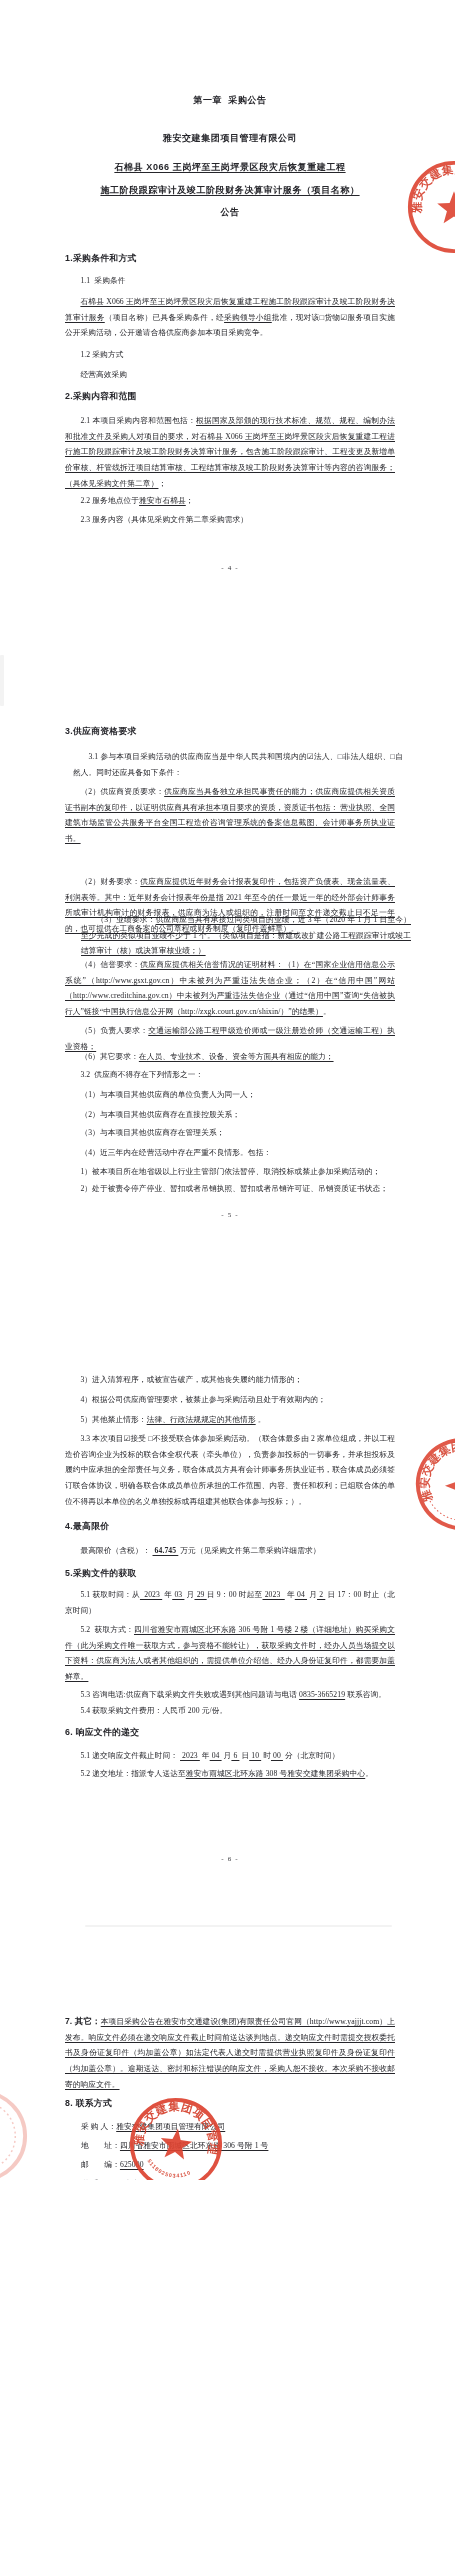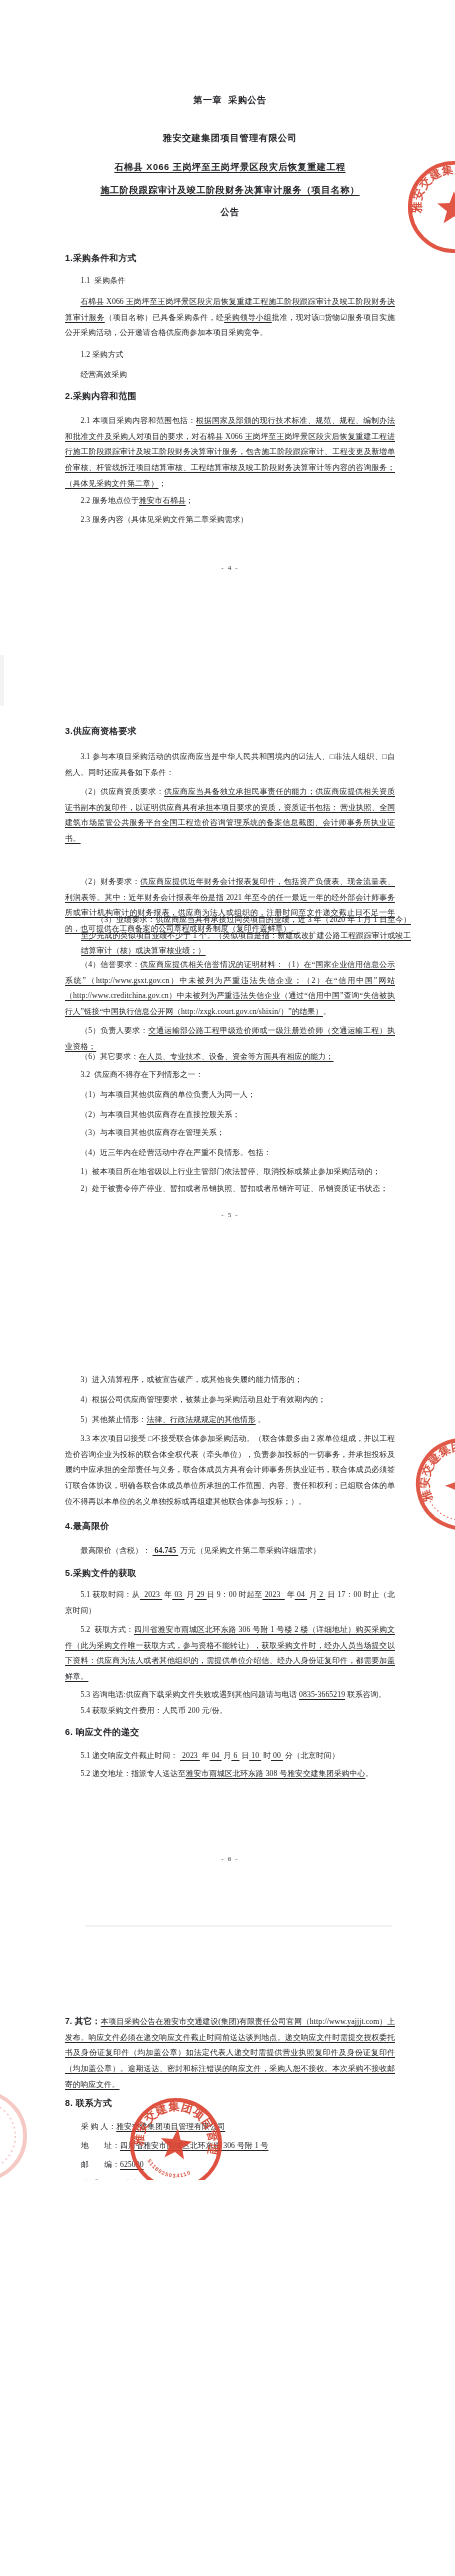--- a/index.html
+++ b/index.html
@@ -48,21 +48,21 @@
         <div class="block p ind" style="top: 347px;"><span>1.2 采购方式</span></div>
         <div class="block p ind" style="top: 367px;"><span>经营高效采购</span></div>
         <div class="block h2" style="top: 389px;"><span>2.采购内容和范围</span></div>
         <div class="block p ind" style="top: 413px;"><span>2.1 本项目采购内容和范围包括：</span><span class="u">根据国家及部颁的现行技术标准、规范、规程、编制办法和批准文件及采购人对项目的要求，对石棉县 X066 王岗坪至王岗坪景区段灾后恢复重建工程进行施工阶段跟踪审计及竣工阶段财务决算审计服务，包含施工阶段跟踪审计、工程变更及新增单价审核、杆管线拆迁项目结算审核、工程结算审核及竣工阶段财务决算审计等内容的咨询服务；（具体见采购文件第二章）</span><span>；</span></div>
         <div class="block p ind" style="top: 493px;"><span>2.2 服务地点位于</span><span class="u">雅安市石棉县</span><span>；</span></div>
         <div class="block p ind" style="top: 512px;"><span>2.3 服务内容（具体见采购文件第二章采购需求）</span></div>
         <div class="block pn" style="top: 561px;"><span>- 4 -</span></div>
       </div>
       <div class="page">
         <div class="block h2" style="top: 724px;"><span>3.供应商资格要求</span></div>
-        <div class="block p ind" style="top: 749px;"><span>3.1 参与本项目采购活动的供应商应当是中华人民共和国境内的☑法人、□非法人组织、□自然人。同时还应具备如下条件：</span></div>
+        <div class="block p ind" style="top: 749px; margin-left: 8px;"><span>3.1 参与本项目采购活动的供应商应当是中华人民共和国境内的☑法人、□非法人组织、□自然人。同时还应具备如下条件：</span></div>
         <div class="block p ind" style="top: 784px;"><span>（2）供应商资质要求：</span><span class="u">供应商应当具备独立承担民事责任的能力；供应商应提供相关资质证书副本的复印件，以证明供应商具有承担本项目要求的资质，资质证书包括： 营业执照、全国建筑市场监管公共服务平台全国工程造价咨询管理系统的备案信息截图、会计师事务所执业证书。</span></div>
         <div class="block p ind" style="top: 848px; margin-top: 26px;"><span>（2）财务要求：</span><span class="u">供应商应提供近年财务会计报表复印件，包括资产负债表、现金流量表、利润表等。其中：近年财务会计报表年份是指 2021 年至今的任一最近一年的经外部会计师事务所或审计机构审计的财务报表，供应商为法人或组织的，注册时间至文件递交截止日不足一年的，也可提供在工商备案的公司章程或财务制度（复印件盖鲜章）。</span></div>
         <div class="block p ind" style="top: 912px; margin-left: 16px;"><span>（3）业绩要求：</span><span class="u">供应商应当具有承接过同类项目的业绩，近 3 年（2020 年 1 月 1 日至今）至少完成的类似项目业绩不少于 1 个。（类似项目是指：新建或改扩建公路工程跟踪审计或竣工结算审计（核）或决算审核业绩；）</span></div>
         <div class="block p ind" style="top: 957px;"><span>（4）信誉要求：</span><span class="u">供应商应提供相关信誉情况的证明材料：（1）在“国家企业信用信息公示系统”（http://www.gsxt.gov.cn）中未被列为严重违法失信企业；（2）在“信用中国”网站（http://www.creditchina.gov.cn）中未被列为严重违法失信企业（通过“信用中国”查询“失信被执行人”链接“中国执行信息公开网（http://zxgk.court.gov.cn/shixin/）”的结果）</span><span>。</span></div>
         <div class="block p ind" style="top: 1023px;"><span>（5）负责人要求：</span><span class="u">交通运输部公路工程甲级造价师或一级注册造价师（交通运输工程）执业资格；</span></div>
         <div class="block p ind" style="top: 1049px;"><span>（6）其它要求：</span><span class="u">在人员、专业技术、设备、资金等方面具有相应的能力；</span></div>
         <div class="block p ind" style="top: 1067px;"><span>3.2  供应商不得存在下列情形之一：</span></div>
         <div class="block p ind" style="top: 1087px;"><span>（1）与本项目其他供应商的单位负责人为同一人；</span></div>
         <div class="block p ind" style="top: 1107px;"><span>（2）与本项目其他供应商存在直接控股关系；</span></div>
         <div class="block p ind" style="top: 1125px;"><span>（3）与本项目其他供应商存在管理关系；</span></div>

